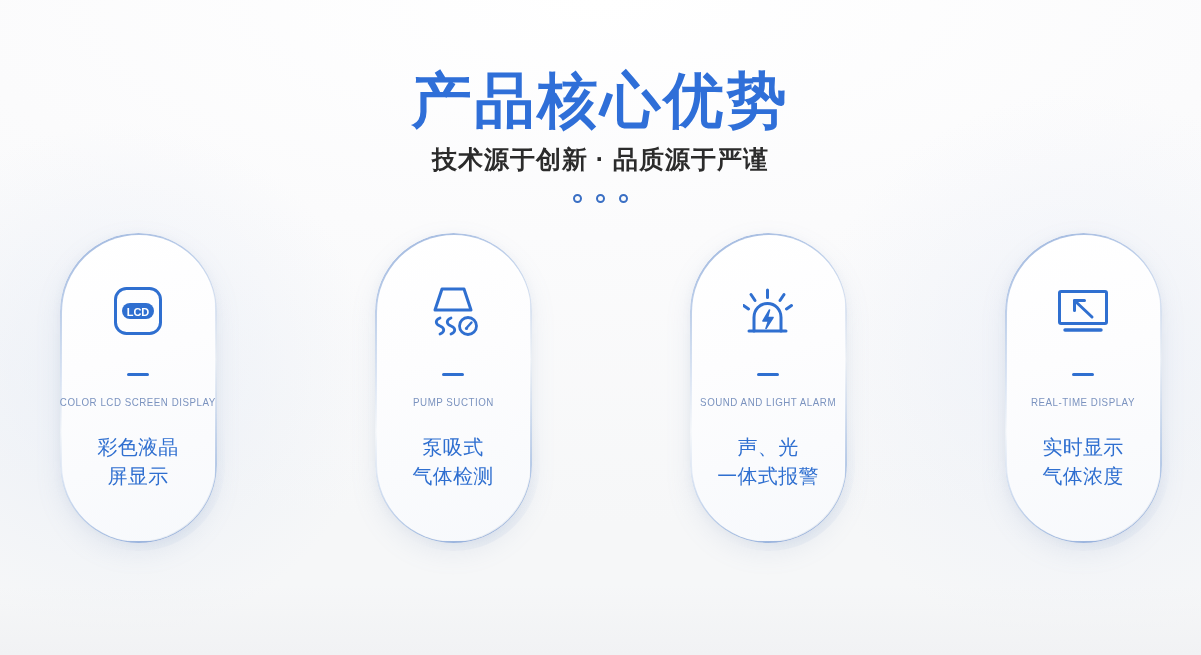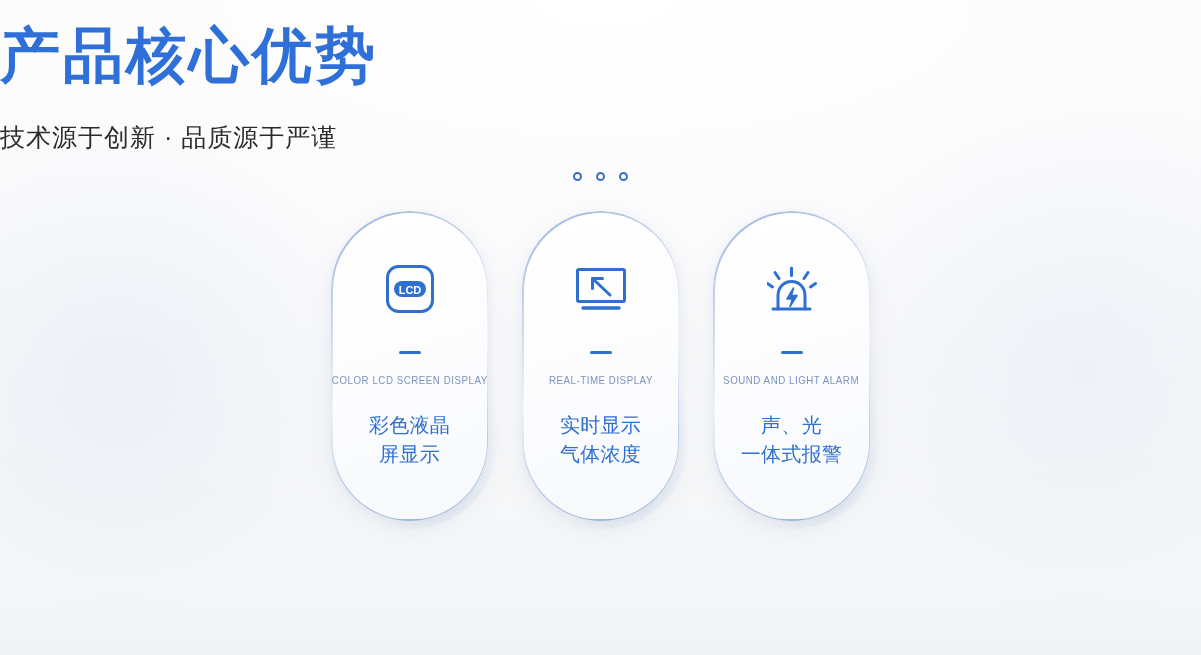--- a/index.html
+++ b/index.html
@@ -30,35 +30,35 @@
     background:radial-gradient(circle, rgba(228,234,246,.5) 0%, rgba(228,234,246,0) 70%);
     pointer-events:none;
   }
   .bg-bottom {
     position:absolute; left:0; right:0; bottom:0; height:70px;
     background:linear-gradient(180deg, rgba(242,243,245,0) 0%, #f1f2f4 100%);
     pointer-events:none;
   }
 
   
-  .header { position:relative; padding-top:22px; }
+  .header { position:relative; text-align:center; padding-top:67px; }
 
   .main-title {
     font-size:60px;
     font-weight:bold;
     color:#2f6fd8;
     letter-spacing:3px;
     line-height:1.12;
   }
 
   .sub-title {
-    margin-top:32px;
+    margin-top:9px;
     font-size:25px;
     color:#2b2b2b;
-    font-weight:400;
+    font-weight:700;
     letter-spacing:1px;
   }
 
   .dots {
     margin-top:18px;
     display:flex;
     justify-content:center;
     gap:14px;
   }
   .dot {
@@ -66,23 +66,24 @@
     border-radius:50%;
     border:2px solid #3a6fc4;
     background:transparent;
   }
 
   
   .cards {
     position:relative;
     margin-top:30px;
     display:flex;
-    justify-content:center;
-    gap:35px;
+    justify-content:space-between;
+    gap:28px;
     padding:0 40px;
+    margin-left:20px;
   }
 
   .card {
     position:relative;
     width:156px;
     height:309px;
     border-radius:78px;
     background:linear-gradient(165deg, #ffffff 0%, #fdfdfe 40%, #f7f9fc 100%);
     border:1.5px solid transparent;
     background-clip:padding-box;
@@ -196,32 +197,34 @@
       </div>
       <div class="divider"></div>
       <div class="en-label">COLOR LCD SCREEN DISPLAY</div>
       <div class="cn-label">
         <span class="line">彩色液晶</span>
         <span class="line">屏显示</span>
       </div>
     </div>
     <div class="card">
       <div class="icon-wrap">
-        <svg width="52" height="46" viewBox="0 0 52 46" fill="none" stroke="#2f6fd0" stroke-width="3" stroke-linecap="round" stroke-linejoin="round">
-          <rect x="2.5" y="3.5" width="47" height="32" rx="1.5"></rect>
-          <path d="M8 42 L44 42" stroke-width="3.4"></path>
-          <path d="M17.5 12.5 L35 29"></path>
-          <path d="M17.5 22.5 L17.5 12.5 L27.5 12.5"></path>
-        </svg>
-      </div>
-      <div class="divider"></div>
-      <div class="en-label">REAL-TIME DISPLAY</div>
-      <div class="cn-label">
-        <span class="line">实时显示</span>
-        <span class="line">气体浓度</span>
+        <svg width="52" height="52" viewBox="0 0 52 52" fill="none" stroke="#2f6fd0" stroke-width="3" stroke-linecap="round" stroke-linejoin="round">
+          <path d="M15 4 L37 4 L44 25 L8 25 Z"></path>
+          <path d="M13 33 c-5 2 -5 6 0 8 c5 2 5 6 0 8" stroke-width="2.8"></path>
+          <path d="M24 33 c-5 2 -5 6 0 8 c5 2 5 6 0 8" stroke-width="2.8"></path>
+          <circle cx="41" cy="41" r="8.5" stroke-width="2.8"></circle>
+          <path d="M44.5 37.5 L39.5 43" stroke-width="2.4"></path>
+          <circle cx="39.5" cy="43.5" r="1.6" fill="#2f6fd0" stroke="none"></circle>
+        </svg>
+      </div>
+      <div class="divider"></div>
+      <div class="en-label">PUMP SUCTION</div>
+      <div class="cn-label">
+        <span class="line">泵吸式</span>
+        <span class="line">气体检测</span>
       </div>
     </div>
     <div class="card">
       <div class="icon-wrap">
         <svg width="50" height="46" viewBox="0 0 50 46" fill="none" stroke="#2f6fd0" stroke-width="3" stroke-linecap="round" stroke-linejoin="round">
           <path d="M11 43 L11 29.5 C11 21.5 16.8 15.5 24.5 15.5 C32.2 15.5 38 21.5 38 29.5 L38 43"></path>
           <path d="M6 43 L43 43"></path>
           <path d="M24.5 9.5 L24.5 2"></path>
           <path d="M12 12.5 L8 6.5"></path>
           <path d="M37 12.5 L41 6.5"></path>
@@ -230,15 +233,31 @@
           <path d="M26.5 22 L20 33 L25.5 33 L23 40.5 L30 29.5 L24.5 29.5 Z" fill="#2f6fd0" stroke="#2f6fd0" stroke-width="1.6" stroke-linejoin="round"></path>
         </svg>
       </div>
       <div class="divider"></div>
       <div class="en-label">SOUND AND LIGHT ALARM</div>
       <div class="cn-label">
         <span class="line">声、光</span>
         <span class="line">一体式报警</span>
       </div>
     </div>
+    <div class="card">
+      <div class="icon-wrap">
+        <svg width="52" height="46" viewBox="0 0 52 46" fill="none" stroke="#2f6fd0" stroke-width="3" stroke-linecap="round" stroke-linejoin="round">
+          <rect x="2.5" y="3.5" width="47" height="32" rx="1.5"></rect>
+          <path d="M8 42 L44 42" stroke-width="3.4"></path>
+          <path d="M17.5 12.5 L35 29"></path>
+          <path d="M17.5 22.5 L17.5 12.5 L27.5 12.5"></path>
+        </svg>
+      </div>
+      <div class="divider"></div>
+      <div class="en-label">REAL-TIME DISPLAY</div>
+      <div class="cn-label">
+        <span class="line">实时显示</span>
+        <span class="line">气体浓度</span>
+      </div>
+    </div>
   </div>
 
 <div class="bg-bottom"></div>
 
 </body></html>

